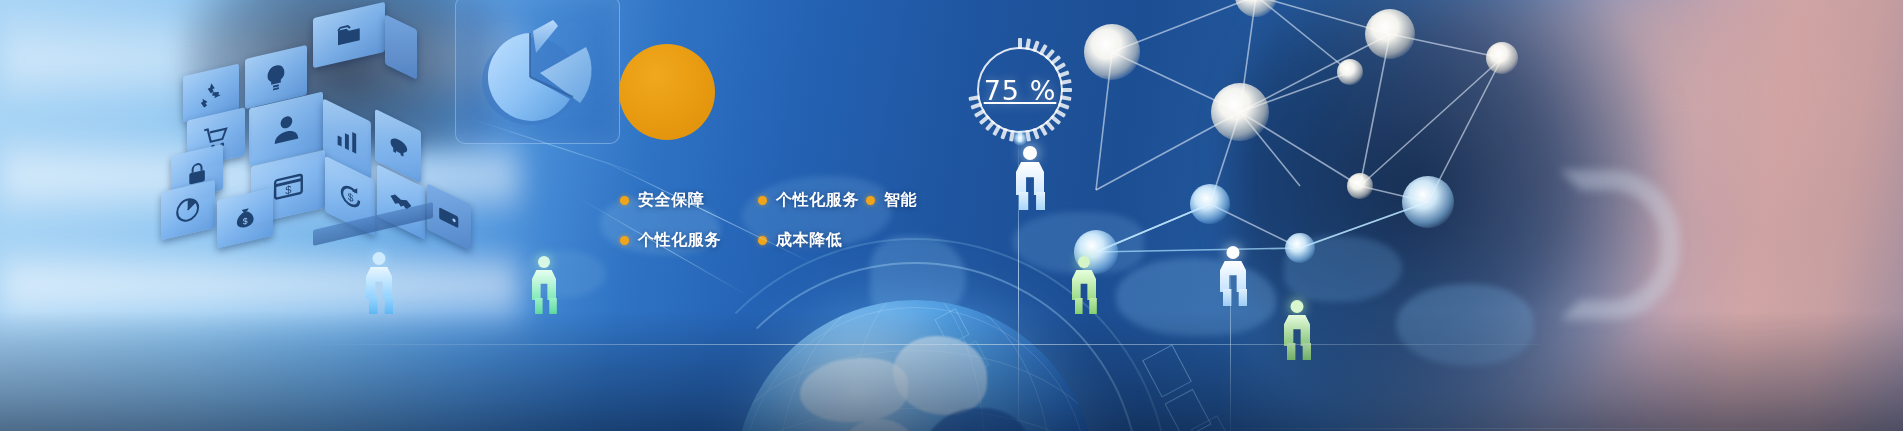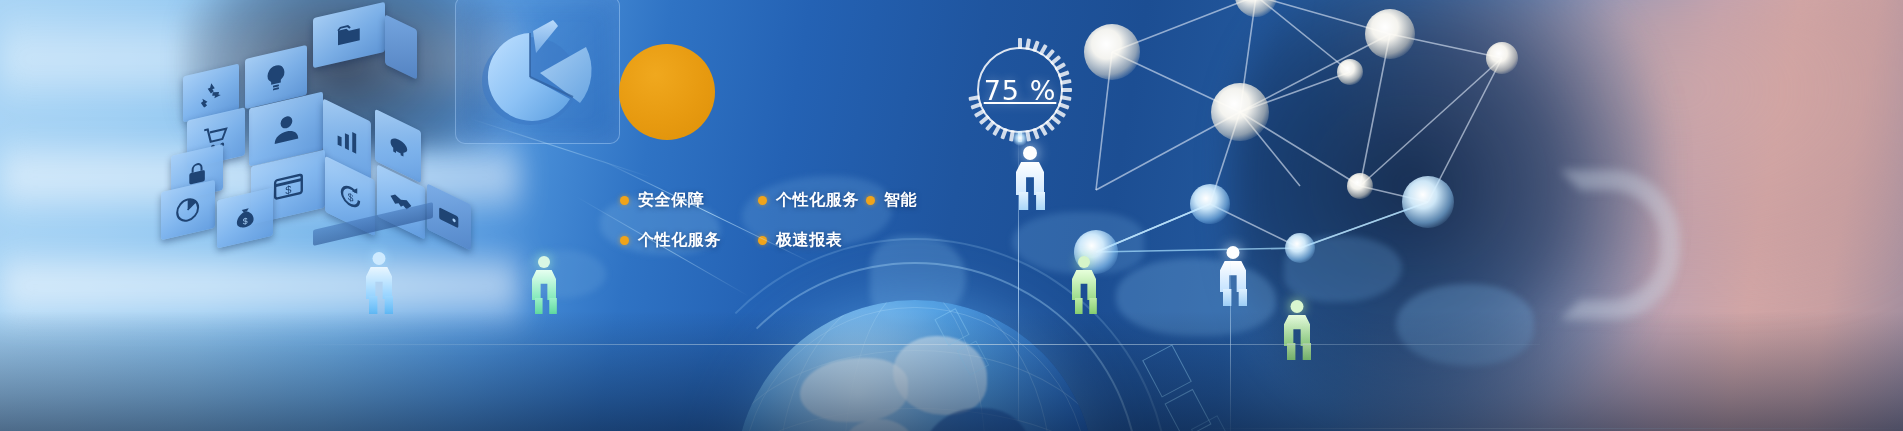--- a/index.html
+++ b/index.html
@@ -402,21 +402,21 @@
     <div class="feat">
       <span class="dot"></span>
       <span class="feat-label">智能</span>
     </div>
     <div class="feat">
       <span class="dot"></span>
       <span class="feat-label">个性化服务</span>
     </div>
     <div class="feat">
       <span class="dot"></span>
-      <span class="feat-label">极速报表</span>
+      <span class="feat-label">成本降低</span>
     </div>
   </div>
 
   <div class="gauge">
     <div class="gauge-ticks" id="gauge-ticks">
         <i style="transform: rotate(0deg);"></i>
         <i style="transform: rotate(10deg);"></i>
         <i style="transform: rotate(20deg);"></i>
         <i style="transform: rotate(30deg);"></i>
         <i style="transform: rotate(40deg);"></i>

